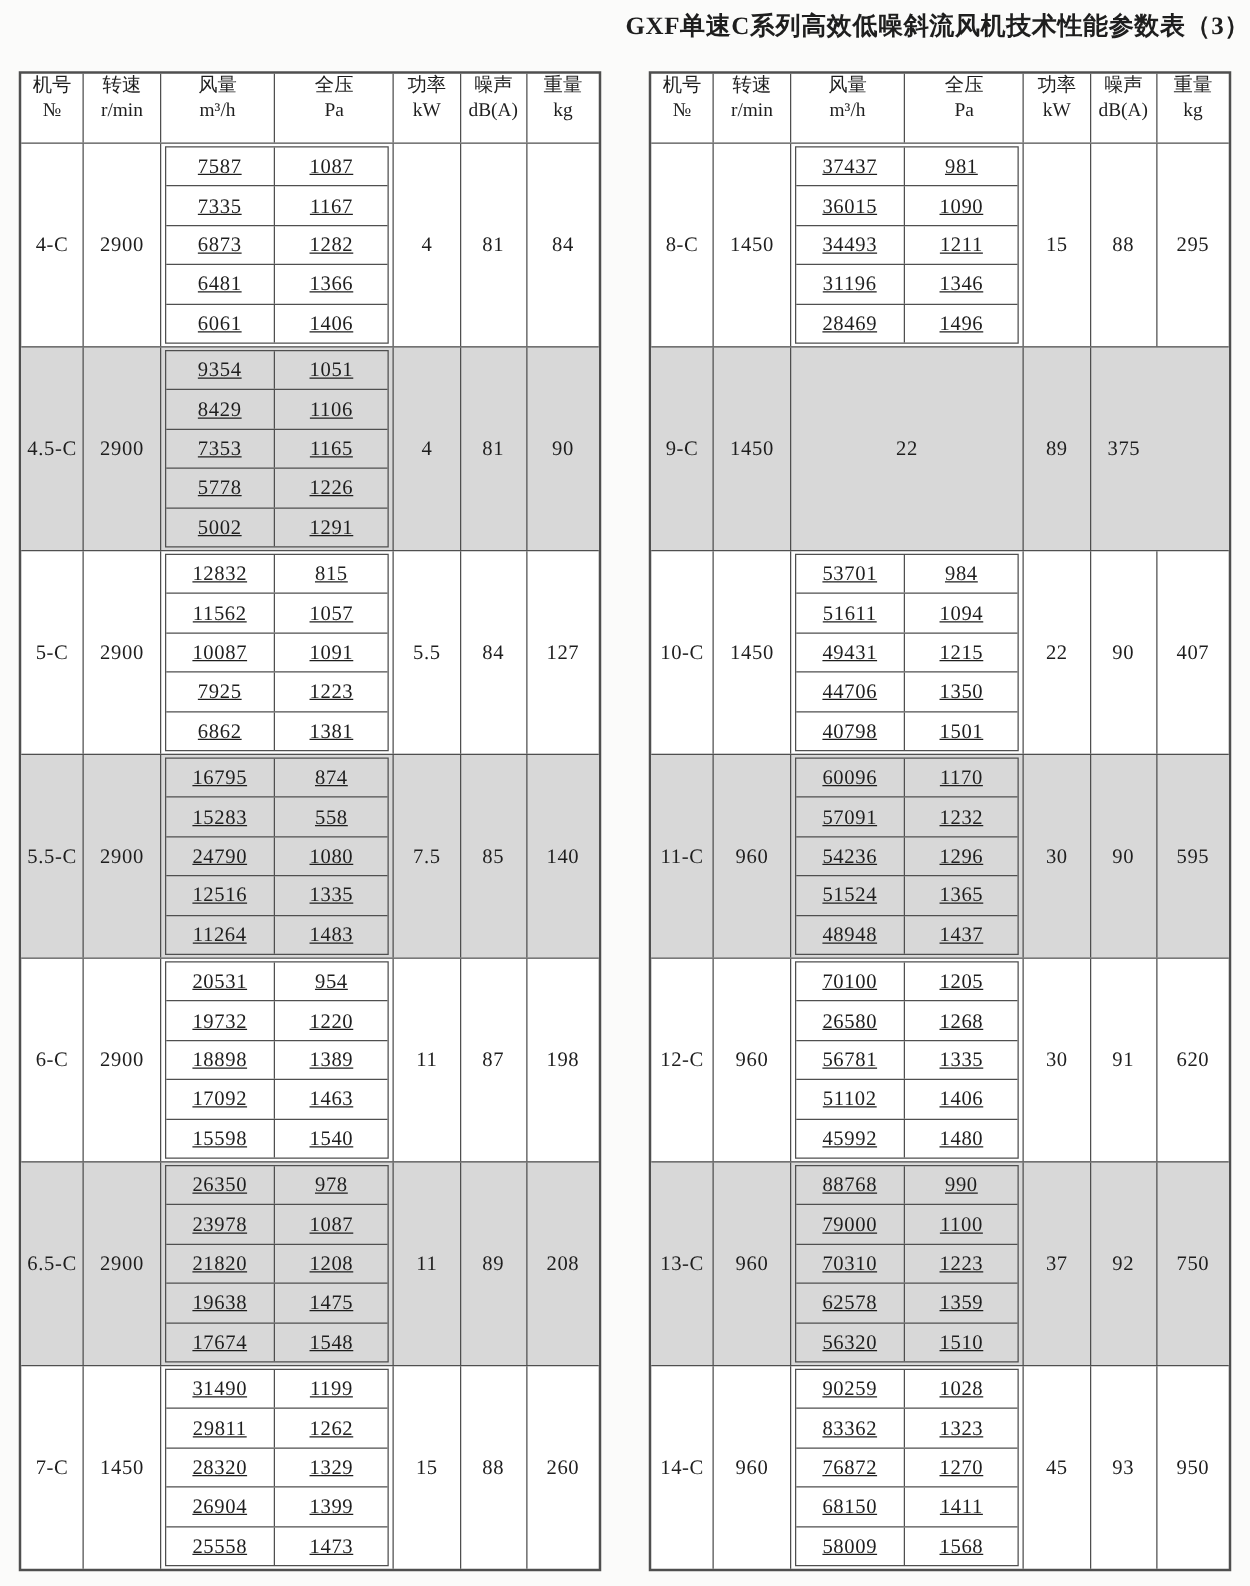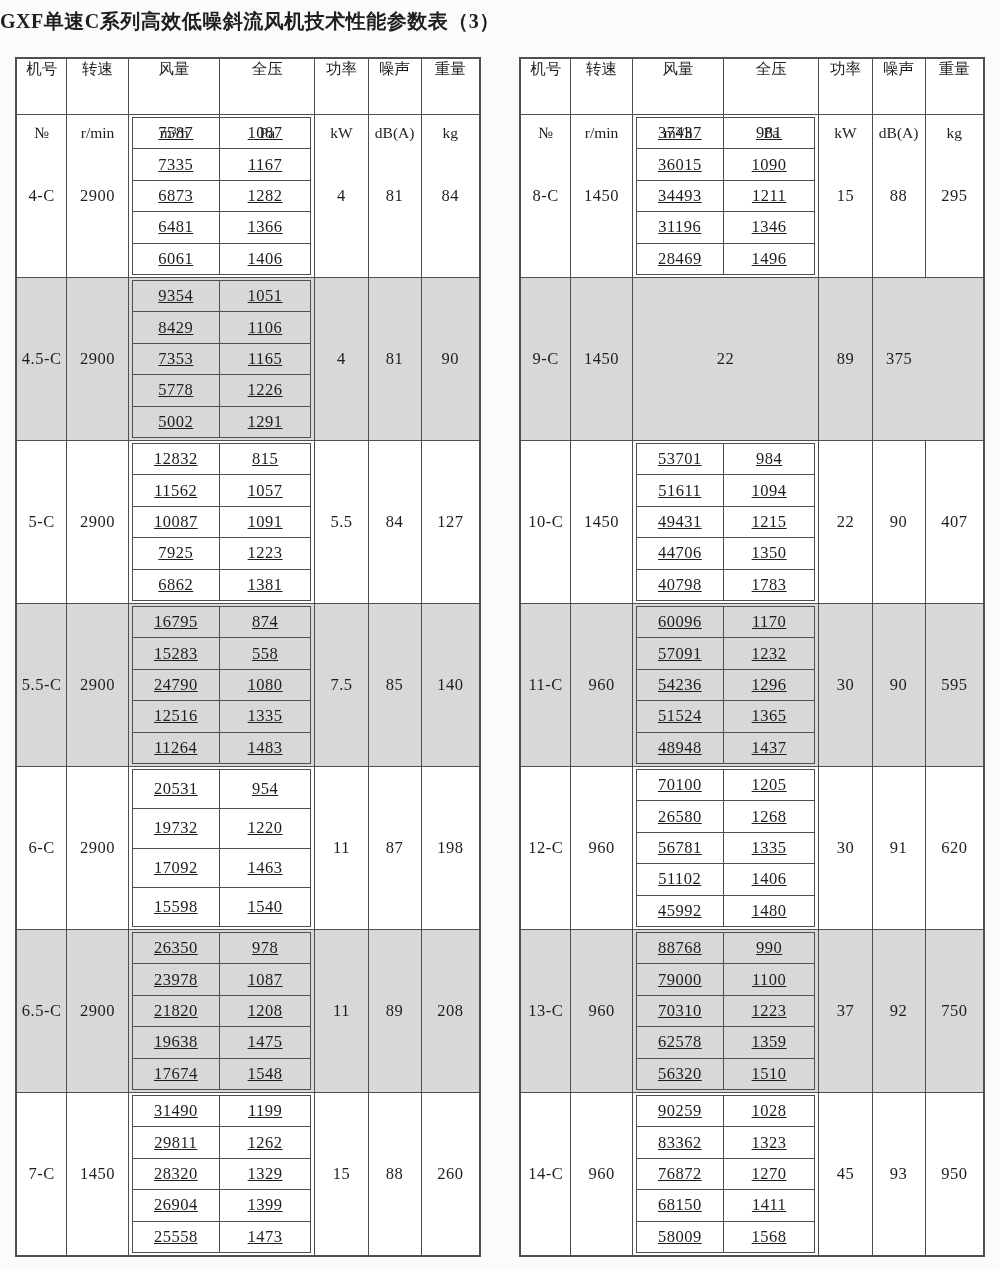--- a/index.html
+++ b/index.html
@@ -12,21 +12,21 @@
   html,body { width:1000px; }
   body {
     height:1269px;
     background: var(--pagebg);
     color: var(--txt);
     font-family: "Liberation Serif", "DejaVu Serif", serif;
     overflow:hidden;
   }
   .title {
     padding-top:7px;
-    text-align:left;
+    text-align:right;
     font-size:20px;
     font-weight:bold;
     line-height:28px;
     letter-spacing:0.5px;
   }
   .tables {
     margin-top:22px;
     padding:0 15px;
     display:flex;
     justify-content:space-between;
@@ -43,21 +43,20 @@
     height:55px;
   }
   .hcell {
     border-right:1.5px solid var(--line);
     display:flex;
     flex-direction:column;
     align-items:center;
     font-size:15.5px;
     line-height:1.3;
     text-align:center;
-    gap:44px;
   }
   .hcell:last-child { border-right:none; }
   
   .group {
     display:grid;
     grid-template-columns: 10.9% 13.3% 40.4% 11.5% 11.5% 12.4%;
     height:163px;
     border-top:1.5px solid var(--line);
   }
   .group.shaded { background: var(--band); }
@@ -266,20 +265,24 @@
             <div class="fp-box">
               <div class="fp-row">
                 <div class="fp-cell flow">20531</div>
                 <div class="fp-cell pressure">954</div>
               </div>
               <div class="fp-row">
                 <div class="fp-cell flow">19732</div>
                 <div class="fp-cell pressure">1220</div>
               </div>
               <div class="fp-row">
+                <div class="fp-cell flow">18898</div>
+                <div class="fp-cell pressure">1389</div>
+              </div>
+              <div class="fp-row">
                 <div class="fp-cell flow">17092</div>
                 <div class="fp-cell pressure">1463</div>
               </div>
               <div class="fp-row">
                 <div class="fp-cell flow">15598</div>
                 <div class="fp-cell pressure">1540</div>
               </div>
             </div>
           </div>
           <div class="gcell">11</div>
@@ -434,21 +437,21 @@
               <div class="fp-row">
                 <div class="fp-cell flow">49431</div>
                 <div class="fp-cell pressure">1215</div>
               </div>
               <div class="fp-row">
                 <div class="fp-cell flow">44706</div>
                 <div class="fp-cell pressure">1350</div>
               </div>
               <div class="fp-row">
                 <div class="fp-cell flow">40798</div>
-                <div class="fp-cell pressure">1783</div>
+                <div class="fp-cell pressure">1501</div>
               </div>
             </div>
           </div>
           <div class="gcell">22</div>
           <div class="gcell">90</div>
           <div class="gcell">407</div>
         </div>
         <div class="group shaded">
           <div class="gcell">11-C</div>
           <div class="gcell">960</div>

